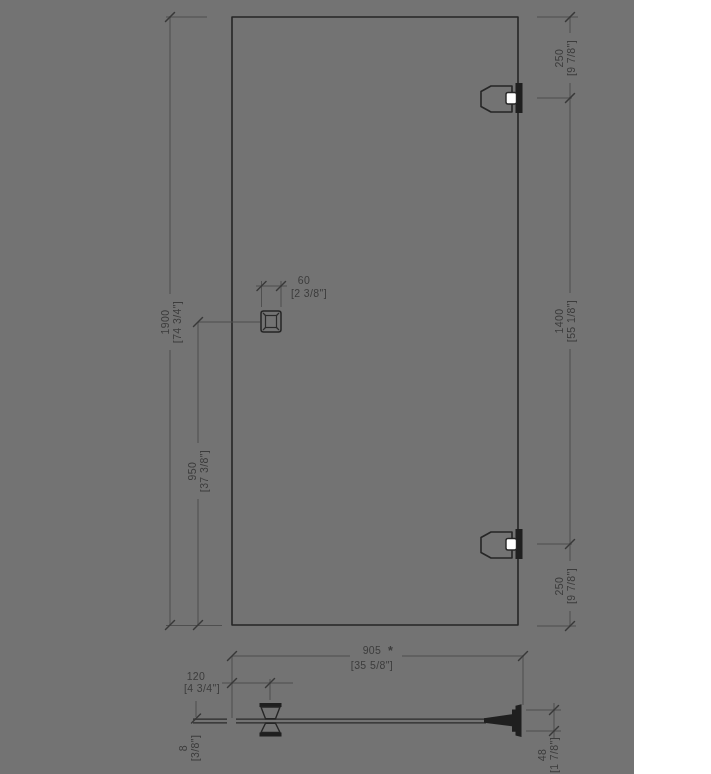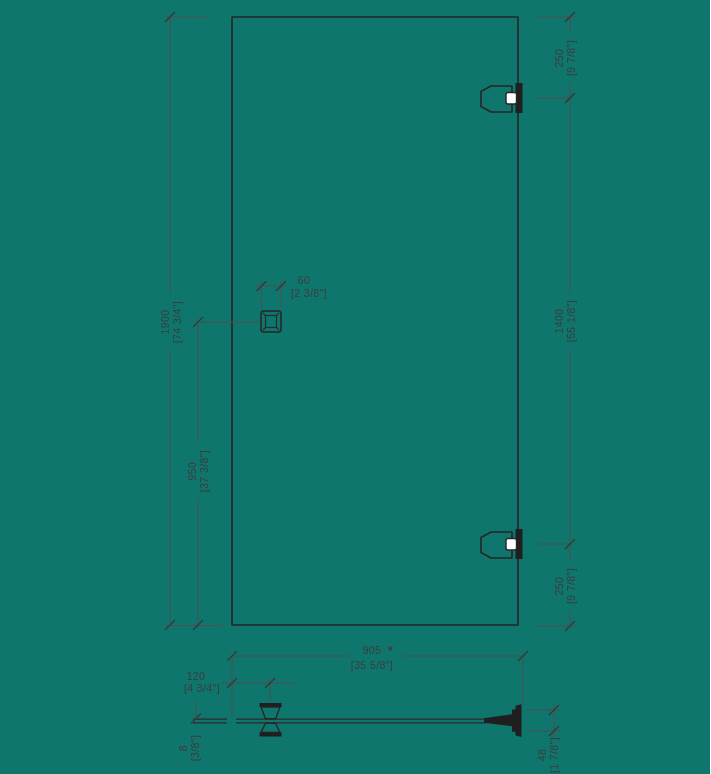--- a/index.html
+++ b/index.html
@@ -1,16 +1,16 @@
 <!DOCTYPE html>
 <html><head>
 <meta charset="utf-8">
 <style>
   html,body{margin:0;padding:0;background:#ffffff;}
-  #stage{position:relative;width:710px;height:774px;background:#0f766e;overflow:hidden;
+  #stage{position:relative;width:634px;height:774px;background:#737373;overflow:hidden;
          font-family:"Liberation Sans", sans-serif;}
   svg text{font-family:"Liberation Sans", sans-serif;font-size:10.5px;fill:#3c3c3c;letter-spacing:.4px;}
   svg text.note{font-size:12.5px;font-weight:bold;}
   .objline{stroke:#262626;stroke-width:1.6;fill:none;stroke-linejoin:round;stroke-linecap:round;}
   .thinobj{stroke:#2b2b2b;stroke-width:1.2;fill:none;}
   .dimline{stroke:#4f4f4f;stroke-width:1;fill:none;}
   .slash{stroke:#383838;stroke-width:1.5;fill:none;stroke-linecap:round;}
   .darkfill{fill:#1f1f1f;stroke:none;}
   .whitefill{fill:#ffffff;}
 </style>

